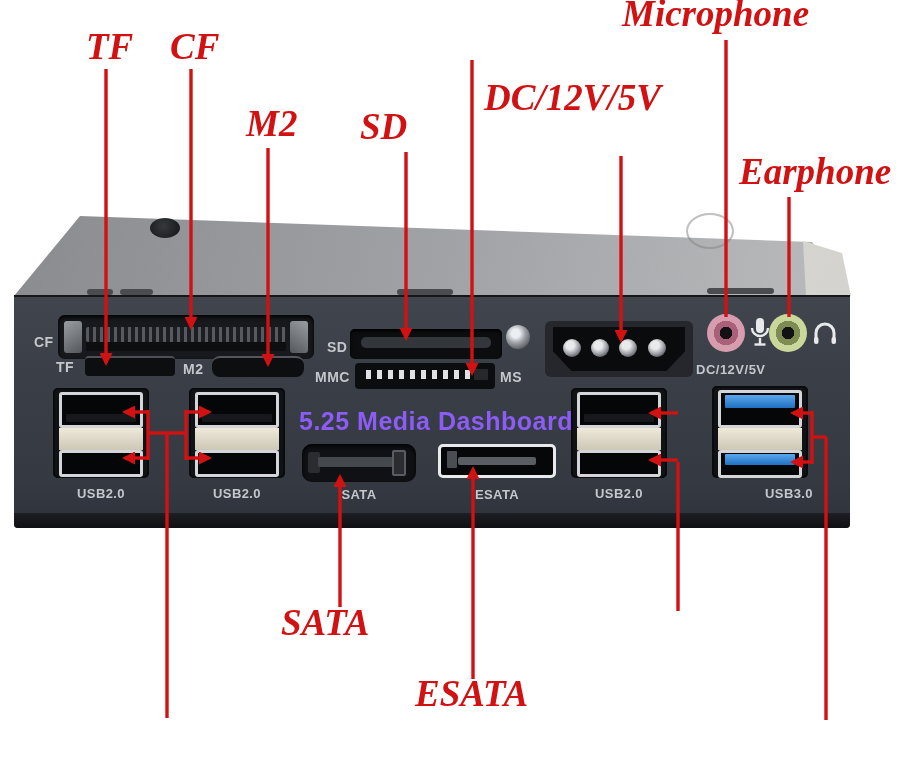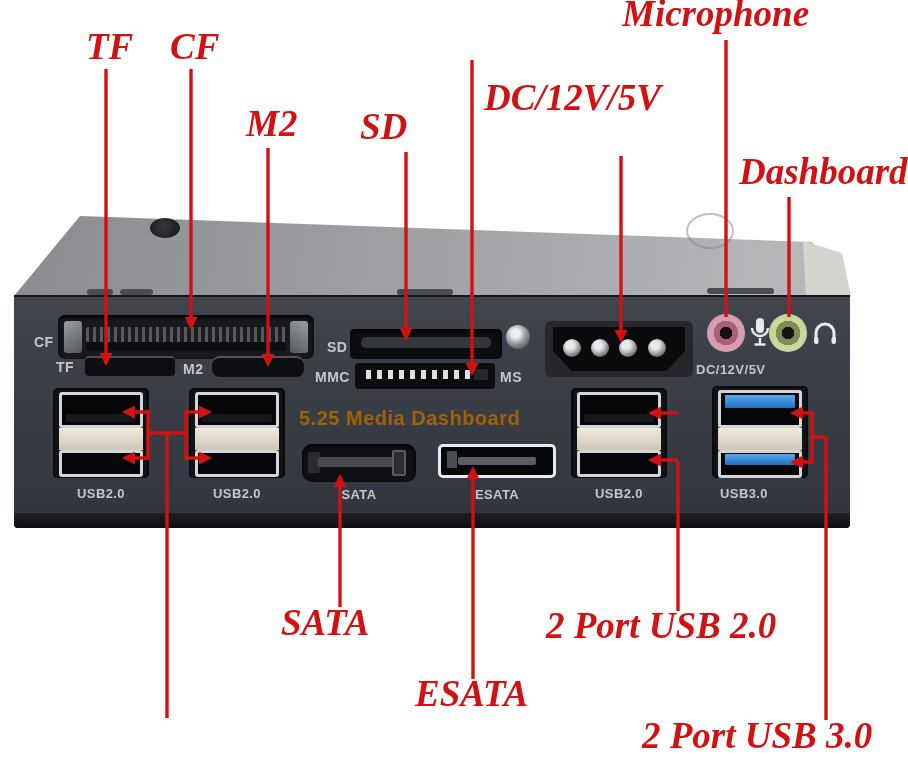--- a/index.html
+++ b/index.html
@@ -89,22 +89,22 @@
   #esata-port{left:438px;top:444px;width:118px;height:34px;background:#060708;
     border:3px solid #e9eaec;border-radius:5px;}
   #esata-slot{left:458px;top:457px;width:78px;height:8px;background:#5a5d63;border-radius:2px;}
   #esata-key{left:447px;top:451px;width:10px;height:17px;background:#4a4d52;border-radius:1px;}
 
   
   .panel-text{position:absolute;color:#c4c7cc;font-weight:bold;font-size:14px;
     letter-spacing:.5px;white-space:nowrap;}
   .port-label{position:absolute;top:486px;width:90px;text-align:center;color:#c4c7cc;
     font-weight:bold;font-size:13px;letter-spacing:.4px;}
-  #panel-title{position:absolute;left:299px;top:407px;color:#a16207;font-weight:bold;
-    font-size:20px;letter-spacing:.5px;white-space:nowrap;}
+  #panel-title{position:absolute;left:299px;top:407px;color:#8b5cf6;font-weight:bold;
+    font-size:25px;letter-spacing:.5px;white-space:nowrap;}
 
   
   .red-label{position:absolute;color:var(--red);font-family:"Liberation Serif",serif;
     font-weight:bold;font-style:italic;font-size:37px;line-height:1.02;white-space:nowrap;z-index:60;}
   #leader-svg{position:absolute;left:0;top:0;width:908px;height:758px;z-index:50;pointer-events:none;}
 </style>
 </head>
 <body>
 
 <div class="scene" style="--red: #d21212; --mic-color: #d79cae; --ear-color: #c9d79b; --usb3-blue: #2070c2; --usb3-blue-light: #5aa8ec;">
@@ -197,21 +197,21 @@
   <div class="usb-sep" style="left:577px;top:428px;width:84px;height:22px;"></div>
   <div class="usb-port" style="left:577px;top:450px;width:84px;height:27px;"></div>
   <div class="port-label" style="left:574px;">USB2.0</div>
 
   <div class="usb-block" style="left:712px;top:386px;height:92px;"></div>
   <div class="usb-port" style="left:718px;top:390px;width:84px;height:38px;"></div>
   <div class="usb3-tongue" style="left:725px;top:395px;width:70px;height:13px;"></div>
   <div class="usb-sep" style="left:718px;top:428px;width:84px;height:22px;"></div>
   <div class="usb-port" style="left:718px;top:450px;width:84px;height:28px;"></div>
   <div class="usb3-tongue" style="left:725px;top:454px;width:70px;height:11px;"></div>
-  <div class="port-label" style="left:699px;">USB3.0</div>
+  <div class="port-label" style="left:744px;">USB3.0</div>
 
   <svg id="leader-svg">
     <defs>
       <marker id="arrowhead" markerUnits="userSpaceOnUse" markerWidth="13" markerHeight="13" refX="10" refY="6.5" orient="auto">
         <path d="M0,0 L13,6.5 L0,13 z" fill="#d21212"></path>
       </marker>
     </defs>
   <polyline points="106,69 106,363" fill="none" stroke="#d21212" stroke-width="3.4" marker-end="url(#arrowhead)"></polyline>
       <polyline points="191,69 191,327" fill="none" stroke="#d21212" stroke-width="3.4" marker-end="url(#arrowhead)"></polyline>
       <polyline points="268,148 268,364" fill="none" stroke="#d21212" stroke-width="3.4" marker-end="url(#arrowhead)"></polyline>
@@ -241,19 +241,17 @@
     </svg>
 
   <div class="red-label" style="left:86px;top:28px;">TF</div>
   <div class="red-label" style="left:170px;top:28px;">CF</div>
   <div class="red-label" style="left:246px;top:105px;">M2</div>
   <div class="red-label" style="left:360px;top:108px;">SD</div>
   <div class="red-label" style="left:484px;top:79px;">
     <div>DC/12V/5V</div>
   </div>
   <div class="red-label" style="left:622px;top:-5px;">Microphone</div>
-  <div class="red-label" style="left:739px;top:153px;">Dashboard</div>
+  <div class="red-label" style="left:739px;top:153px;">Earphone</div>
   <div class="red-label" style="left:281px;top:604px;">SATA</div>
   <div class="red-label" style="left:415px;top:675px;">ESATA</div>
-  <div class="red-label" style="left:546px;top:607px;">2 Port USB 2.0</div>
-  <div class="red-label" style="left:642px;top:717px;">2 Port USB 3.0</div>
 
 </div>
 
 </body></html>

